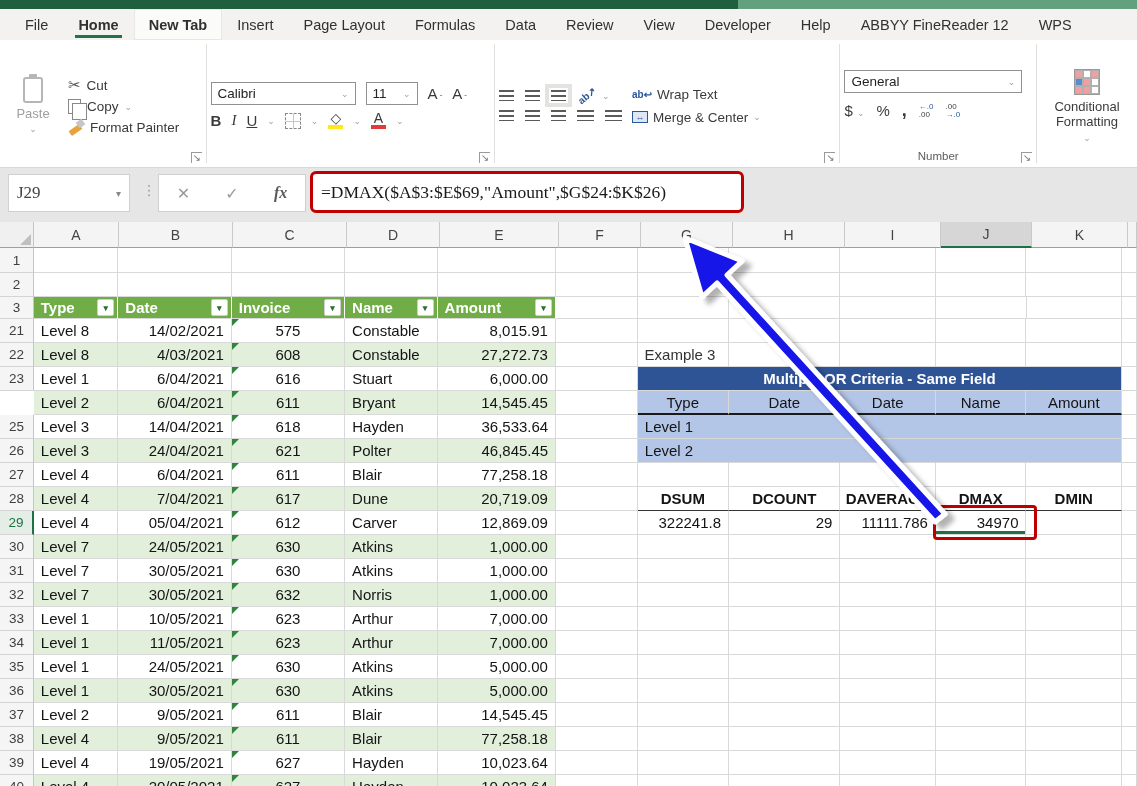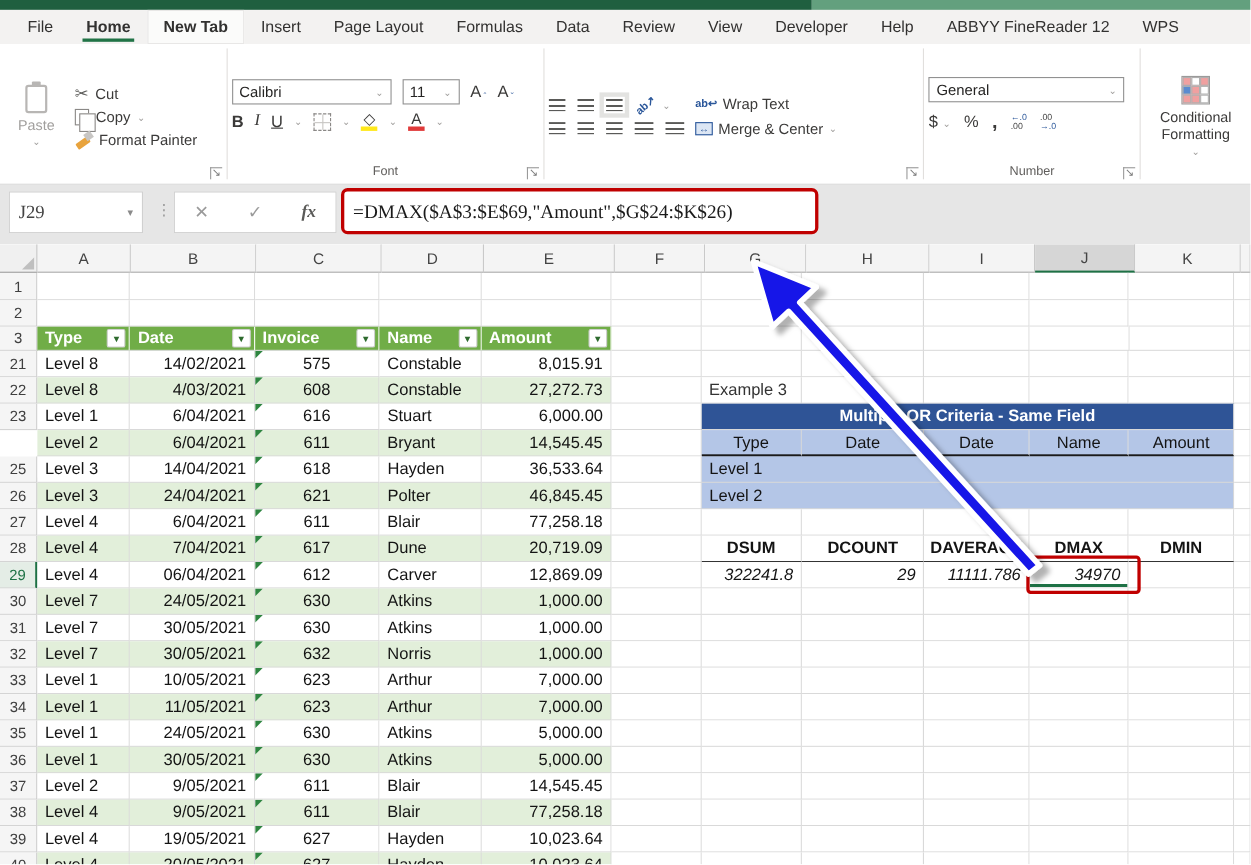--- a/index.html
+++ b/index.html
@@ -100,21 +100,21 @@
   .band { background:#E2EFDA; }
   .thead { background:#70AD47; color:#fff; font-weight:700; border-right:1px solid #fff; justify-content:space-between; padding-right:3px; }
   .filter-btn { width:17px; height:17px; background:#fff; border:1px solid #CFCFCF; border-radius:2px;
                 display:flex; align-items:center; justify-content:center; font-size:9px; color:#2E6B2E; flex:0 0 auto; }
   .tri { position:absolute; left:0; top:0; width:0; height:0; border-top:7px solid #2E8540; border-right:7px solid transparent; }
   .ex-label { color:#333; }
   .banner { background:#2F5496; color:#fff; font-weight:700; justify-content:center; font-size:15px; }
   .crit { background:#B4C6E7; }
   .crit-head { background:#B4C6E7; justify-content:center; border-bottom:2px solid #1a1a1a; }
   .func-head { font-weight:700; justify-content:center; border-bottom:1.5px solid #333; }
-  .func-val { justify-content:flex-end;font-style:italic; }
+  .func-val { justify-content:flex-end; }
   .j29sel { box-shadow: inset 0 -3px 0 #1E7145; }
 
   
   .anno-cell { position:absolute; left:933px; top:505px; width:104px; height:35px; border:3px solid #C00000; border-radius:4px; z-index:40; pointer-events:none; }
   .arrow-overlay { position:absolute; left:0; top:0; width:1137px; height:786px; z-index:50; pointer-events:none; }
 </style>
 </head>
 <body>
 
 <div class="app">
@@ -193,21 +193,20 @@
           <span class="fmt u">U</span>
           <span class="chev">⌄</span>
           <span class="icon-borders"></span>
           <span class="chev">⌄</span>
           <span class="colorbar">◇<span class="bar bar-yellow"></span></span>
           <span class="chev">⌄</span>
           <span class="colorbar">A<span class="bar bar-red"></span></span>
           <span class="chev">⌄</span>
         </div>
       </div>
-      <div class="group-label">Font</div>
       <div class="launcher">↘</div>
     </div>
     <div class="vsep"></div>
 
     <div class="group" style="width:345px">
       <div class="group-body">
         <div class="align-cluster">
           <div class="align-row">
             <span class="lines"></span>
             <span class="lines"></span>
@@ -483,21 +482,21 @@
         <div class="c func-head" style="width: 92px; height: 24px;">DSUM</div>
         <div class="c func-head" style="width: 112px; height: 24px;">DCOUNT</div>
         <div class="c func-head" style="width: 96px; height: 24px;">DAVERAGE</div>
         <div class="c func-head" style="width: 91px; height: 24px;">DMAX</div>
         <div class="c func-head" style="width: 96px; height: 24px;">DMIN</div>
         <div class="c " style="width: 9px; height: 24px;"></div>
       </div>
       <div class="sh-row" style="height: 24px;">
         <div class="rh sel" style="height: 24px;">29</div>
         <div class="c " style="width: 85px; height: 24px;">Level 4</div>
-        <div class="c al-r" style="width: 114px; height: 24px;">06/04/2021</div>
+        <div class="c al-r" style="width: 114px; height: 24px;">05/04/2021</div>
         <div class="c al-c" style="width: 114px; height: 24px;">612<div class="tri"></div></div>
         <div class="c " style="width: 93px; height: 24px;">Carver</div>
         <div class="c al-r" style="width: 119px; height: 24px;">12,869.09</div>
         <div class="c " style="width: 82px; height: 24px;"></div>
         <div class="c func-val" style="width: 92px; height: 24px;">322241.8</div>
         <div class="c func-val" style="width: 112px; height: 24px;">29</div>
         <div class="c func-val" style="width: 96px; height: 24px;">11111.786</div>
         <div class="c func-val j29sel" style="width: 91px; height: 24px;">34970</div>
         <div class="c func-val" style="width: 96px; height: 24px;"></div>
         <div class="c " style="width: 9px; height: 24px;"></div>

